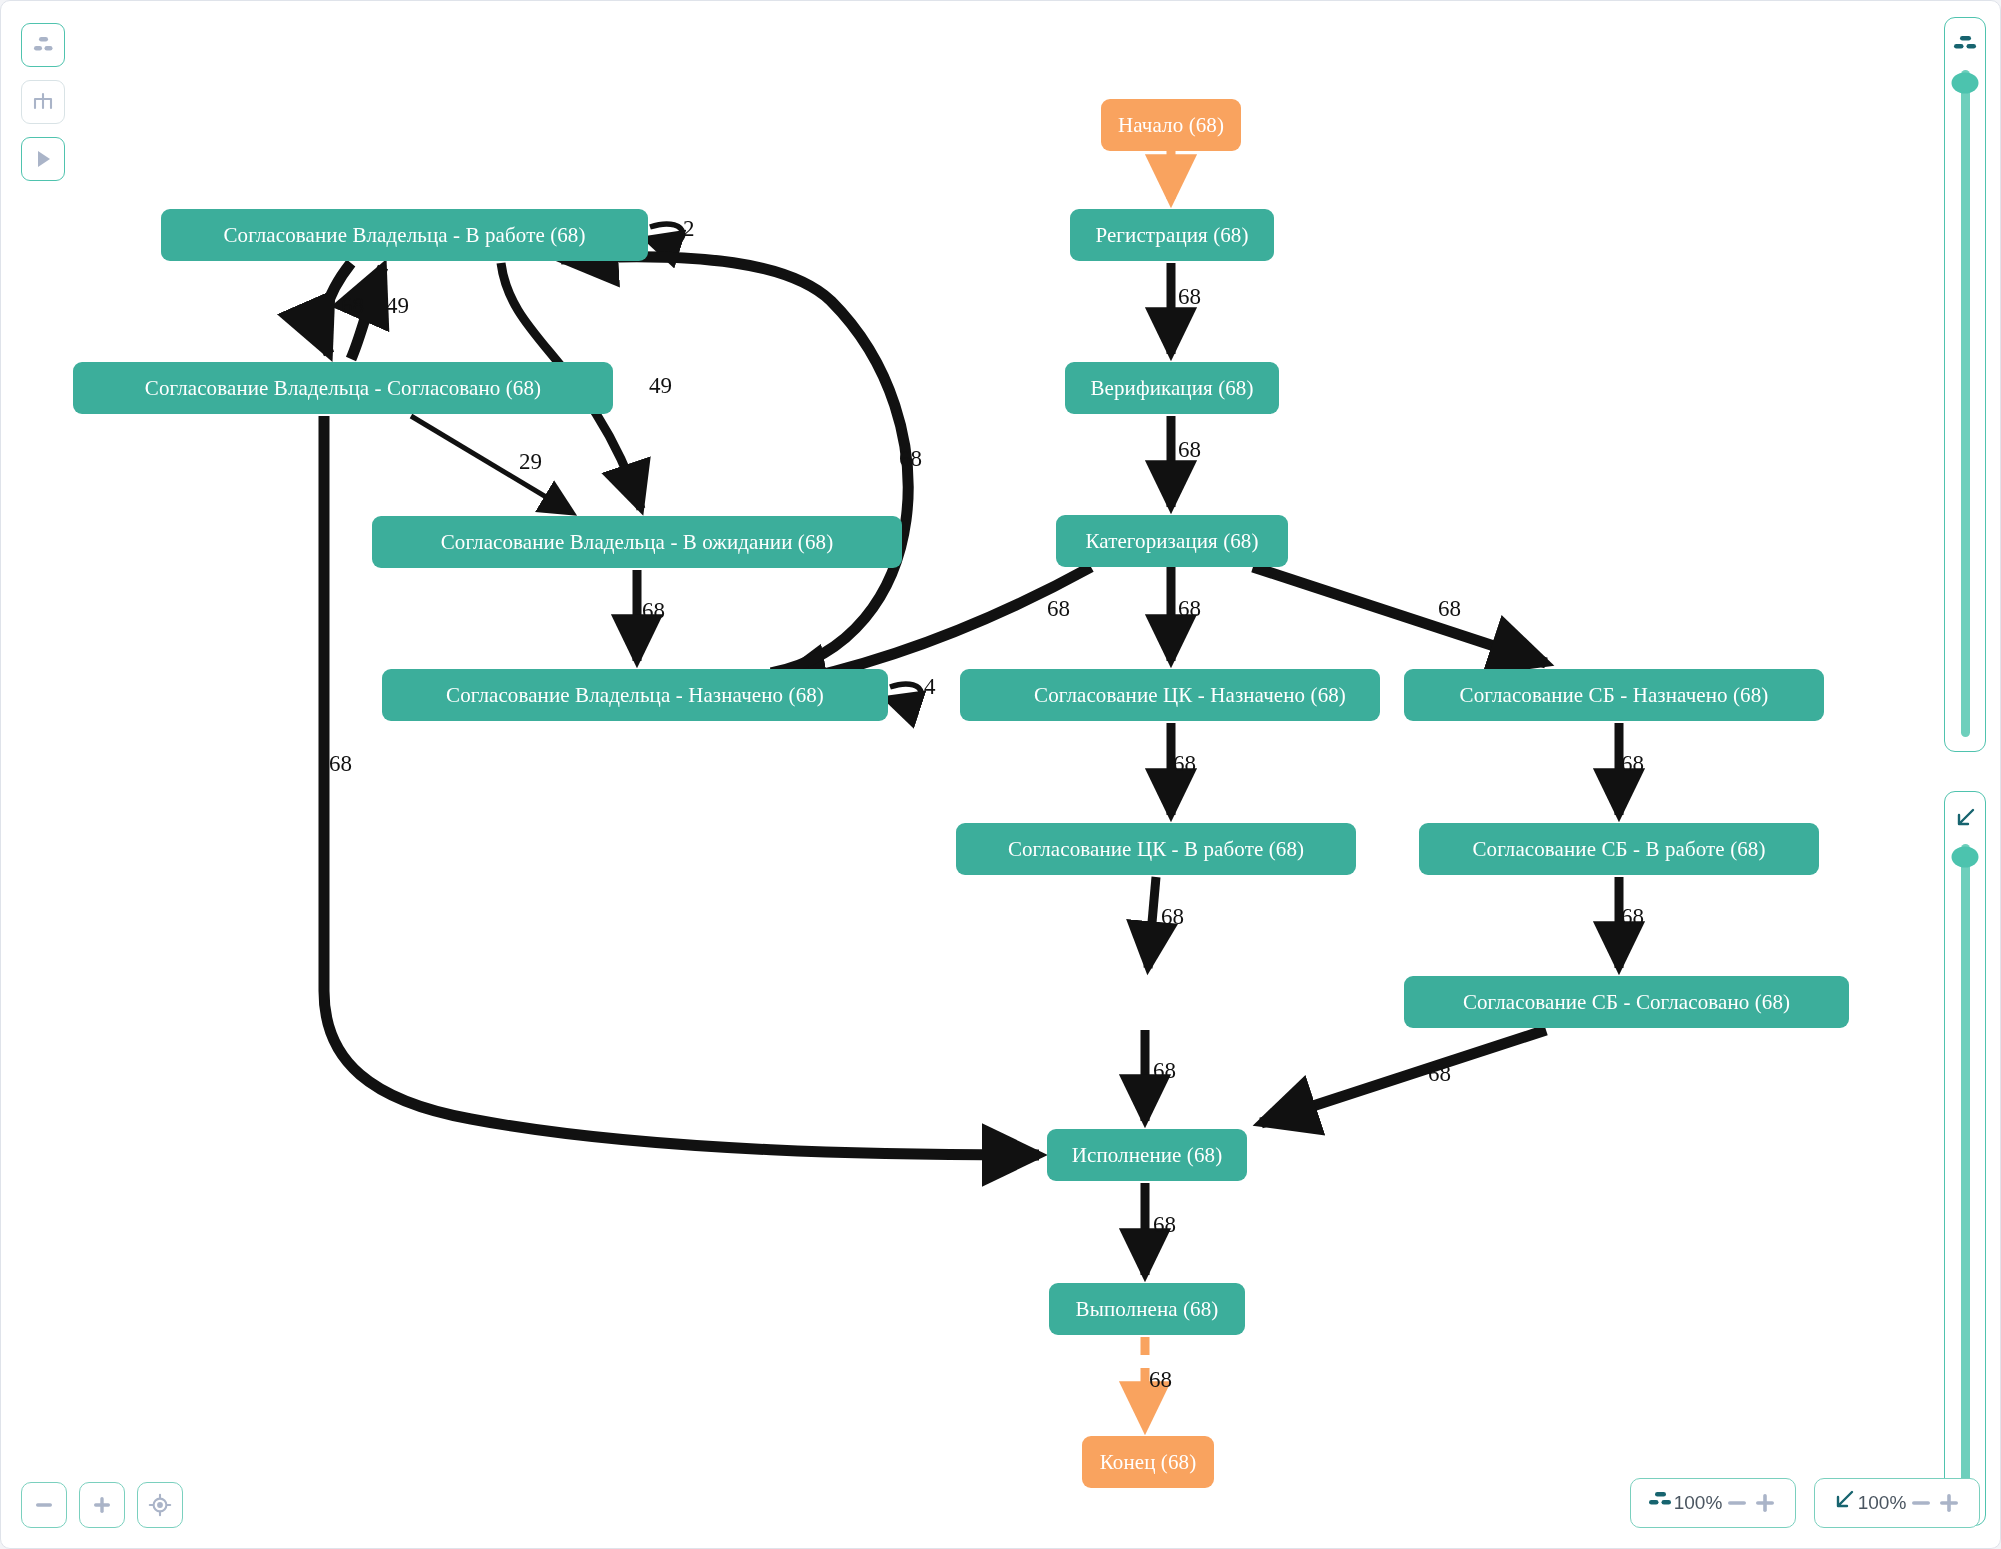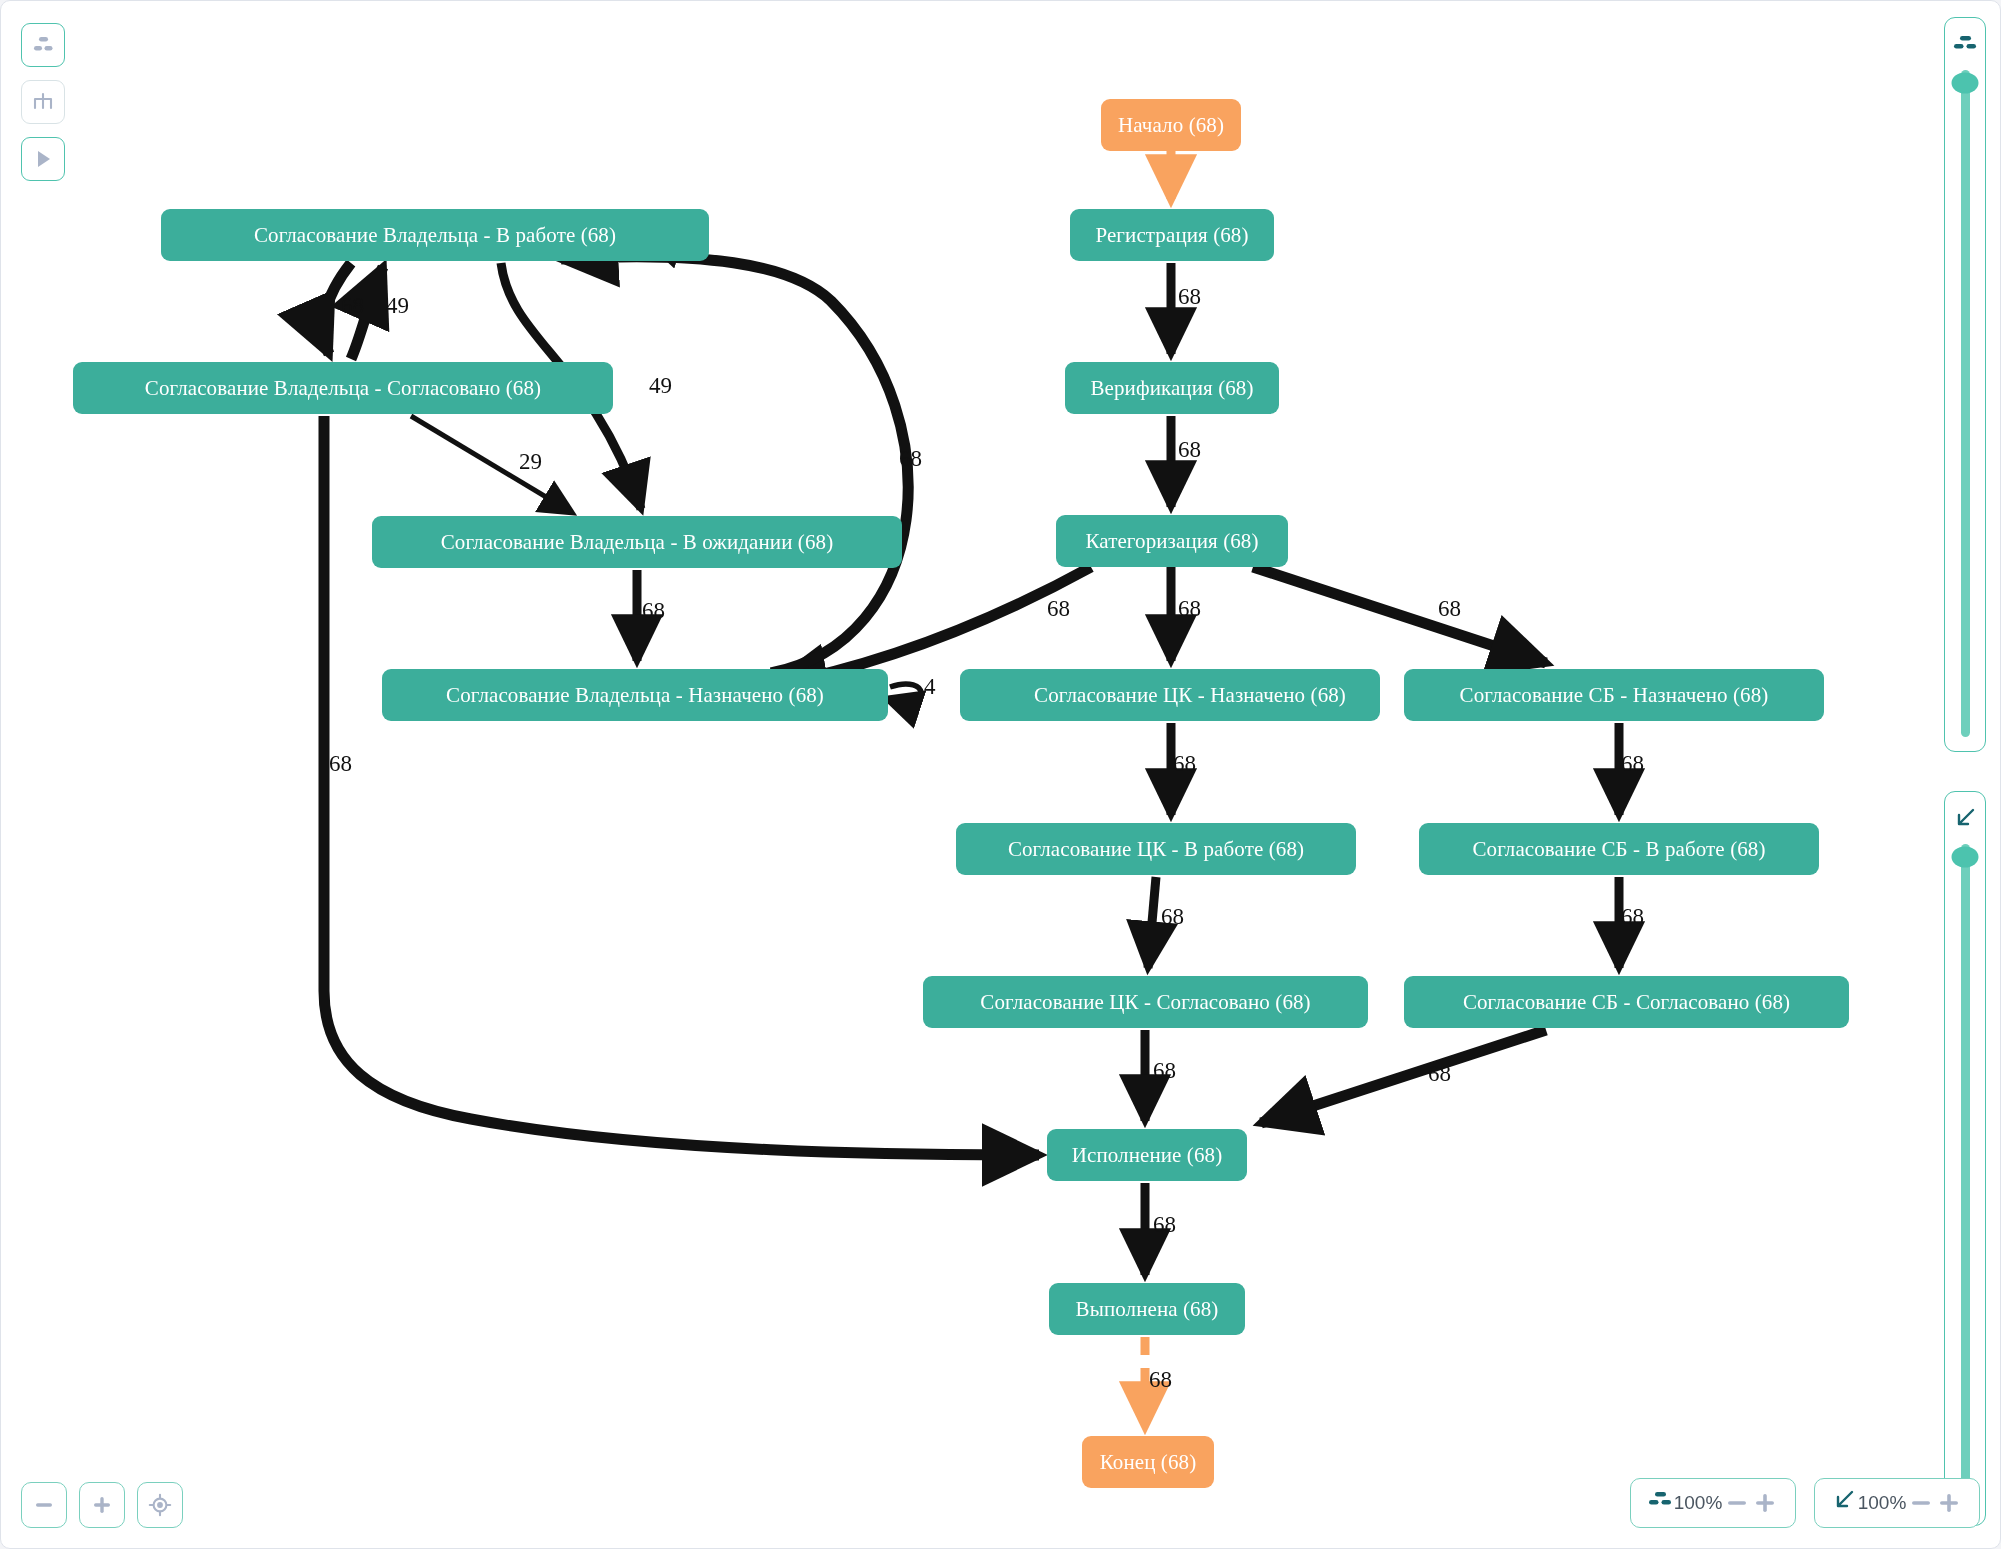--- a/index.html
+++ b/index.html
@@ -140,29 +140,28 @@
     <div class="elabel" style="left:1620px;top:903px;">68</div>
     <div class="elabel" style="left:1152px;top:1057px;">68</div>
     <div class="elabel" style="left:1427px;top:1060px;">68</div>
     <div class="elabel" style="left:1152px;top:1211px;">68</div>
     <div class="elabel" style="left:1148px;top:1366px;">68</div>
 
     <div class="node orange" style="left:1100px;top:54px;width:140px;height:52px;margin-top:44px;">Начало (68)</div>
     <div class="node teal" style="left:1069px;top:208px;width:204px;height:52px;">Регистрация (68)</div>
     <div class="node teal" style="left:1064px;top:361px;width:214px;height:52px;">Верификация (68)</div>
     <div class="node teal" style="left:1055px;top:514px;width:232px;height:52px;">Категоризация (68)</div>
-    <div class="node teal" style="left:160px;top:208px;width:548px;height:52px;">Согласование Владельца - В работе (68)</div>
+    <div class="node teal" style="left:160px;top:208px;width:487px;height:52px;">Согласование Владельца - В работе (68)</div>
     <div class="node teal" style="left:72px;top:361px;width:540px;height:52px;">Согласование Владельца - Согласовано (68)</div>
     <div class="node teal" style="left:371px;top:515px;width:530px;height:52px;">Согласование Владельца - В ожидании (68)</div>
     <div class="node teal" style="left:381px;top:668px;width:506px;height:52px;">Согласование Владельца - Назначено (68)</div>
     <div class="node teal" style="left:959px;top:668px;width:420px;height:52px;padding-left:40px;">Согласование ЦК - Назначено (68)</div>
     <div class="node teal" style="left:1403px;top:668px;width:420px;height:52px;">Согласование СБ - Назначено (68)</div>
     <div class="node teal" style="left:955px;top:822px;width:400px;height:52px;">Согласование ЦК - В работе (68)</div>
     <div class="node teal" style="left:1418px;top:822px;width:400px;height:52px;">Согласование СБ - В работе (68)</div>
-    <div class="node teal" style="left:922px;top:975px;width:445px;height:52px;">Согласование ЦК - Согласовано (68)</div>
     <div class="node teal" style="left:1403px;top:975px;width:445px;height:52px;">Согласование СБ - Согласовано (68)</div>
     <div class="node teal" style="left:1046px;top:1128px;width:200px;height:52px;">Исполнение (68)</div>
     <div class="node teal" style="left:1048px;top:1282px;width:196px;height:52px;">Выполнена (68)</div>
     <div class="node orange" style="left:1081px;top:1435px;width:132px;height:52px;">Конец (68)</div>
   </div>
 
   <div class="tools">
     <div class="tbtn">
       <svg width="24" height="24" viewBox="0 0 24 24">
         <rect x="8" y="4" width="9" height="4.5" rx="2.2" fill="#aab4c8"></rect>

